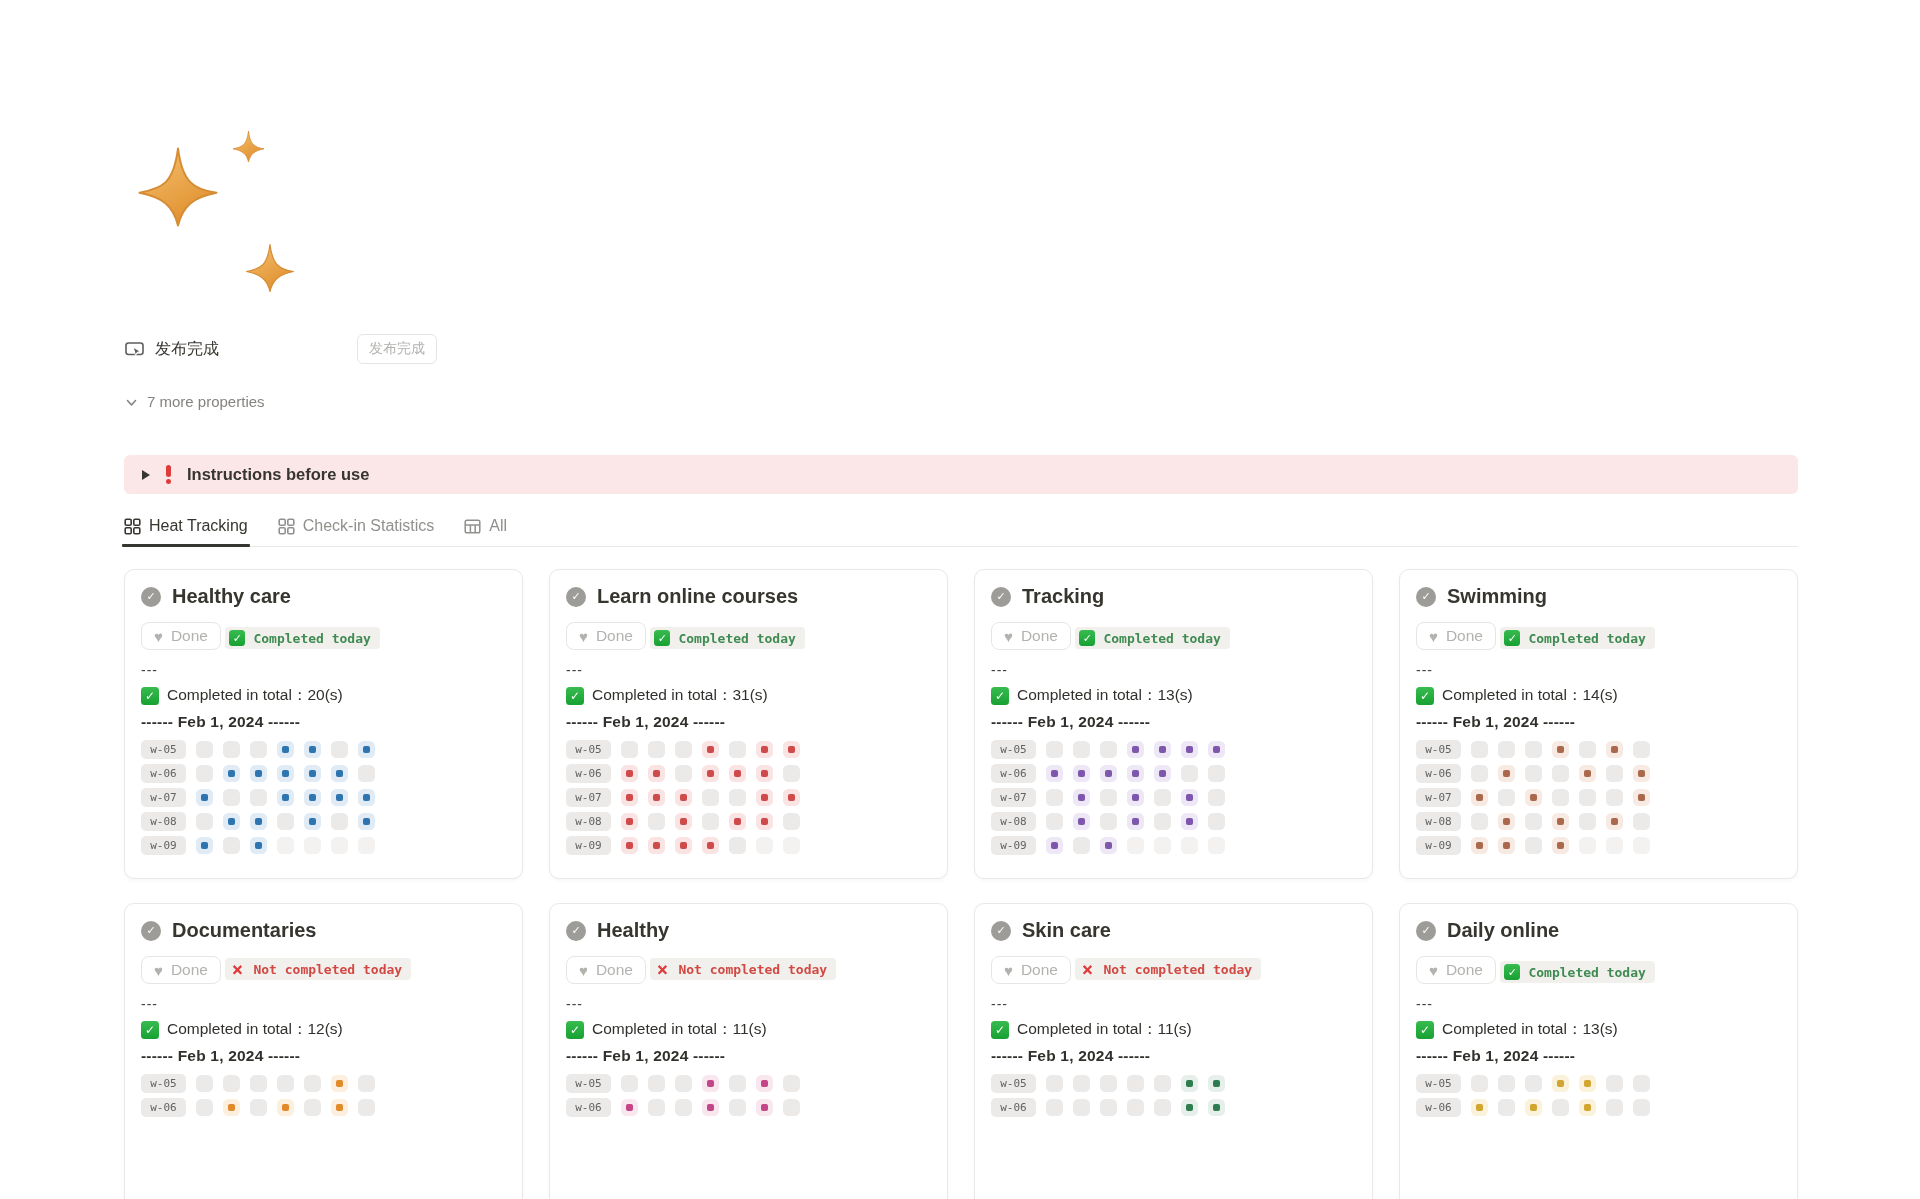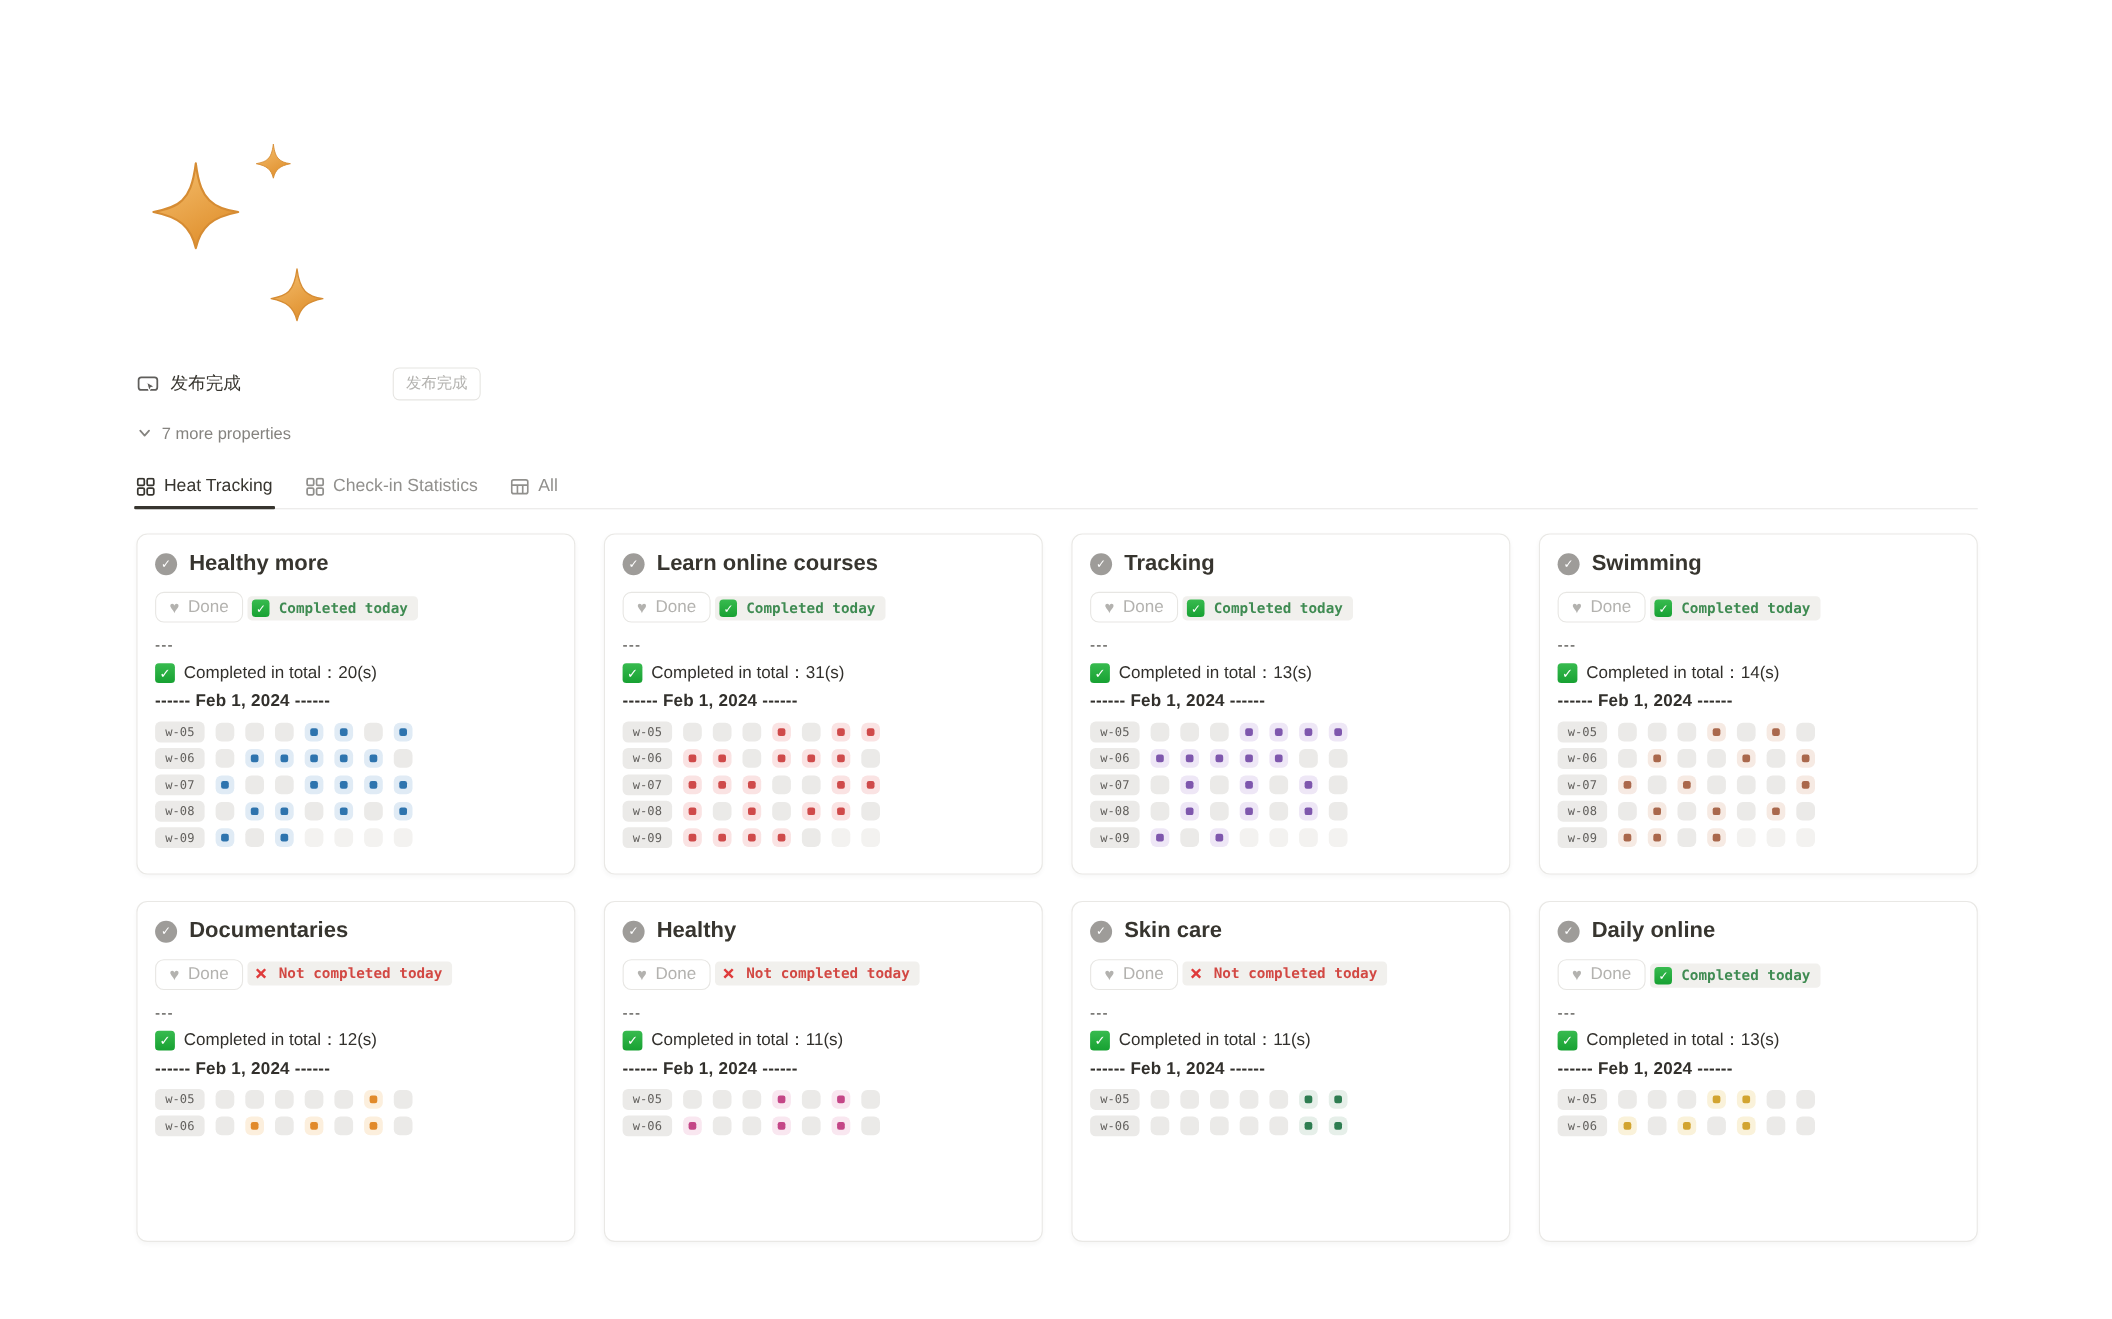--- a/index.html
+++ b/index.html
@@ -11,21 +11,21 @@
   .page-icon { width:200px; height:190px; display:block; }
 
   
   .page-title { margin-top:24px; font-size:50px; font-weight:700; letter-spacing:-0.5px; line-height:60px; color:#37352f; }
 
   
   .prop-row { margin-top:28px; display:flex; align-items:center; height:26px; }
   .prop-name { display:flex; align-items:center; gap:10px; width:233px; font-size:16px; color:#37352f; }
   .prop-tag { display:inline-flex; align-items:center; border:1px solid #e6e5e2; border-radius:6px;
     padding:5px 11px; font-size:14px; color:#b3b2af; background:#fff; }
-  .more-props { margin-top:24px; display:flex; align-items:flex-start; gap:8px; height:24px;
+  .more-props { margin-top:24px; display:flex; align-items:flex-end; gap:8px; height:24px;
     font-size:15px; color:#85837f; cursor:pointer; width:fit-content; }
 
   
   .callout { margin-top:45px; height:39px; background:#fbe7e7; border-radius:6px;
     display:flex; align-items:center; padding:0 14px; gap:12px; }
   .toggle-tri { width:0; height:0; border-left:8px solid #37352f;
     border-top:5px solid transparent; border-bottom:5px solid transparent; margin-left:4px; }
   .excl { display:inline-flex; flex-direction:column; align-items:center; width:7px; margin:0 3px; }
   .excl .bar { width:5.5px; height:12px; border-radius:3px; background:#df3b3b; }
   .excl .dot { width:5.5px; height:5px; border-radius:50%; background:#df3b3b; margin-top:2.5px; }
@@ -109,20 +109,28 @@
     <span class="prop-tag">发布完成</span>
   </div>
 
   <div class="more-props">
     <svg width="15" height="15" viewBox="0 0 15 15">
       <polyline points="3.5,5.5 7.5,10 11.5,5.5" fill="none" stroke="#85837f" stroke-width="1.6" stroke-linecap="round" stroke-linejoin="round"></polyline>
     </svg>
     <span>7 more properties</span>
   </div>
 
+  <div class="callout">
+    <span class="toggle-tri"></span>
+    <span class="excl">
+        <span class="bar"></span>
+        <span class="dot"></span>
+      </span>
+    <span class="callout-text">Instructions before use</span>
+  </div>
 
   <div class="tabs">
     <div class="tab active">
       <svg width="17" height="17" viewBox="0 0 17 17">
         <g fill="none" stroke="currentColor" stroke-width="1.6">
           <rect x="1.2" y="1.2" width="6" height="6" rx="1.3"></rect>
             <rect x="9.8" y="1.2" width="6" height="6" rx="1.3"></rect>
           <rect x="1.2" y="9.8" width="6" height="6" rx="1.3"></rect>
             <rect x="9.8" y="9.8" width="6" height="6" rx="1.3"></rect>
         </g>
@@ -150,21 +158,21 @@
         </g>
       </svg>
       <span>All</span>
     </div>
   </div>
 
   <div class="grid">
   <article class="card">
     <div class="card-title-row">
       <span class="status-circle">✓</span>
-      <h3 class="card-title">Healthy more</h3>
+      <h3 class="card-title">Healthy care</h3>
     </div>
     <div class="done-btn">
       <span class="heart">♥</span>
       <span class="done-label">Done</span>
     </div>
     <div class="badge completed">
       <span class="badge-emoji emoji-check">✓</span>
       <span class="badge-text">Completed today</span>
     </div>
     <div class="dashes">---</div>

